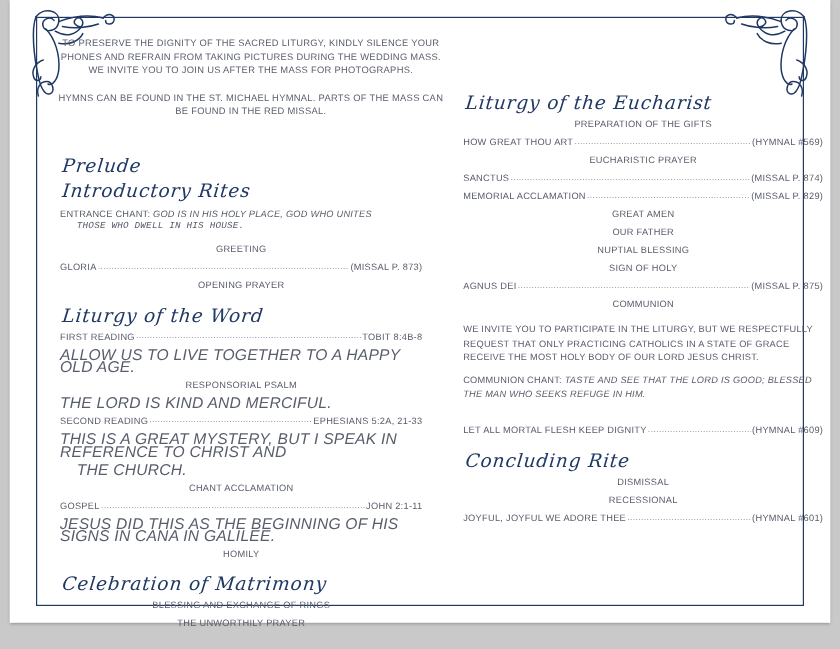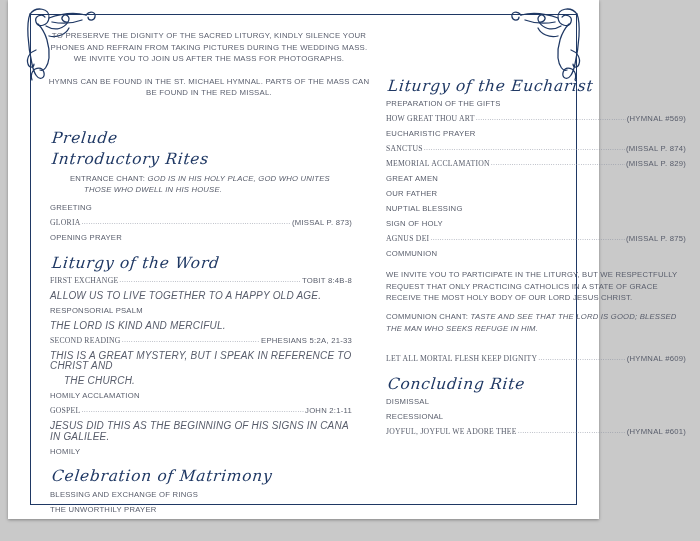--- a/index.html
+++ b/index.html
@@ -3,24 +3,23 @@
 <meta charset="utf-8">
 <style>
   html,body{margin:0;padding:0;}
   body{
     width:700px;height:541px;
     background:#c9c9c9;
     font-family:"Liberation Sans", sans-serif;
     overflow:hidden;
   }
   .page{
-    position:absolute;left:8px;top:0;width:568px;height:519px;
+    position:absolute;left:8px;top:0;width:684px;height:519px;
     background:#ffffff;
     box-shadow:0 1px 3px rgba(0,0,0,.35);
-    padding-left:23px;
   }
   .inner-border{
     position:absolute;left:22px;top:14px;right:22px;bottom:14px;
     border:1.3px solid #1f3864;
     box-sizing:border-box;
   }
   .corner{position:absolute;width:86px;height:86px;pointer-events:none;}
   .corner-tl{left:8px;top:2px;}
   .corner-tr{right:8px;top:2px;transform:scaleX(-1);}
   .content{
@@ -59,53 +58,54 @@
   .sp-top{margin-top:11px;}
   .line{
     color:#585d6b;
     font-size:7.7px;
     letter-spacing:.24px;
     line-height:10.4px;
     margin:0 0 4.6px 0;
     display:flex;
     align-items:baseline;
     white-space:nowrap;
+    text-align:center;
   }
   .line.plain{display:block;}
-  .lbl{flex:0 0 auto;font-family:Liberation Serif, serif;}
+  .lbl{flex:0 0 auto;}
   .leader{
     flex:1 1 auto;
     overflow:hidden;
     margin:0 1px;
     color:#8d92a0;
     font-size:7.2px;
     letter-spacing:.3px;
     position:relative;
     top:-1px;
   }
   .ref{flex:0 0 auto;}
   .ital{
     font-style:italic;
     color:#585d6b;
-    font-size:10px;
+    font-size:13px;
     letter-spacing:.2px;
     line-height:10.4px;
     margin:0 0 4.6px 0;
   }
   .ital.indent{padding-left:14px;}
   .para{
     color:#585d6b;
     font-size:7.7px;
     letter-spacing:.2px;
     line-height:11.4px;
     margin:0 0 8px 0;
   }
   .para.tight{margin-bottom:20px;}
-  .hang{padding-left:0;margin-left:20px;}
-  .hang .cont{display:block;padding-left:14px;}
+  .hang{padding-left:0;}
+  .hang .cont{display:block;padding-left:14px;font-family:Liberation Mono, monospace;}
   .em{font-style:italic;}
 </style>
 </head>
 <body>
 
 <div class="page">
   <div class="inner-border"></div>
 
   <svg class="corner corner-tl" viewBox="0 0 86 86">
     <g fill="none" stroke="#1f3864" stroke-width="1.25" stroke-linecap="round">
@@ -163,40 +163,40 @@
           <span class="lbl">GLORIA</span>
           <span class="leader">......................................................................................................................................................</span>
           <span class="ref">(MISSAL P. 873)</span>
         </div>
 
         <div class="line plain">OPENING PRAYER</div>
 
         <h2 class="script sp-top">Liturgy of the Word</h2>
 
         <div class="line">
-          <span class="lbl">FIRST EXCHANGE</span>
+          <span class="lbl">FIRST READING</span>
           <span class="leader">......................................................................................................................................................</span>
           <span class="ref">TOBIT 8:4B-8</span>
         </div>
 
         <div class="ital">ALLOW US TO LIVE TOGETHER TO A HAPPY OLD AGE.</div>
 
         <div class="line plain">RESPONSORIAL PSALM</div>
         <div class="ital">THE LORD IS KIND AND MERCIFUL.</div>
 
         <div class="line">
           <span class="lbl">SECOND READING</span>
           <span class="leader">......................................................................................................................................................</span>
           <span class="ref">EPHESIANS 5:2A, 21-33</span>
         </div>
 
         <div class="ital">THIS IS A GREAT MYSTERY, BUT I SPEAK IN REFERENCE TO CHRIST AND</div>
         <div class="ital indent">THE CHURCH.</div>
 
-        <div class="line plain">HOMILY ACCLAMATION</div>
+        <div class="line plain">CHANT ACCLAMATION</div>
 
         <div class="line">
           <span class="lbl">GOSPEL</span>
           <span class="leader">......................................................................................................................................................</span>
           <span class="ref">JOHN 2:1-11</span>
         </div>
 
         <div class="ital">JESUS DID THIS AS THE BEGINNING OF HIS SIGNS IN CANA IN GALILEE.</div>
         <div class="line plain">HOMILY</div>
 

